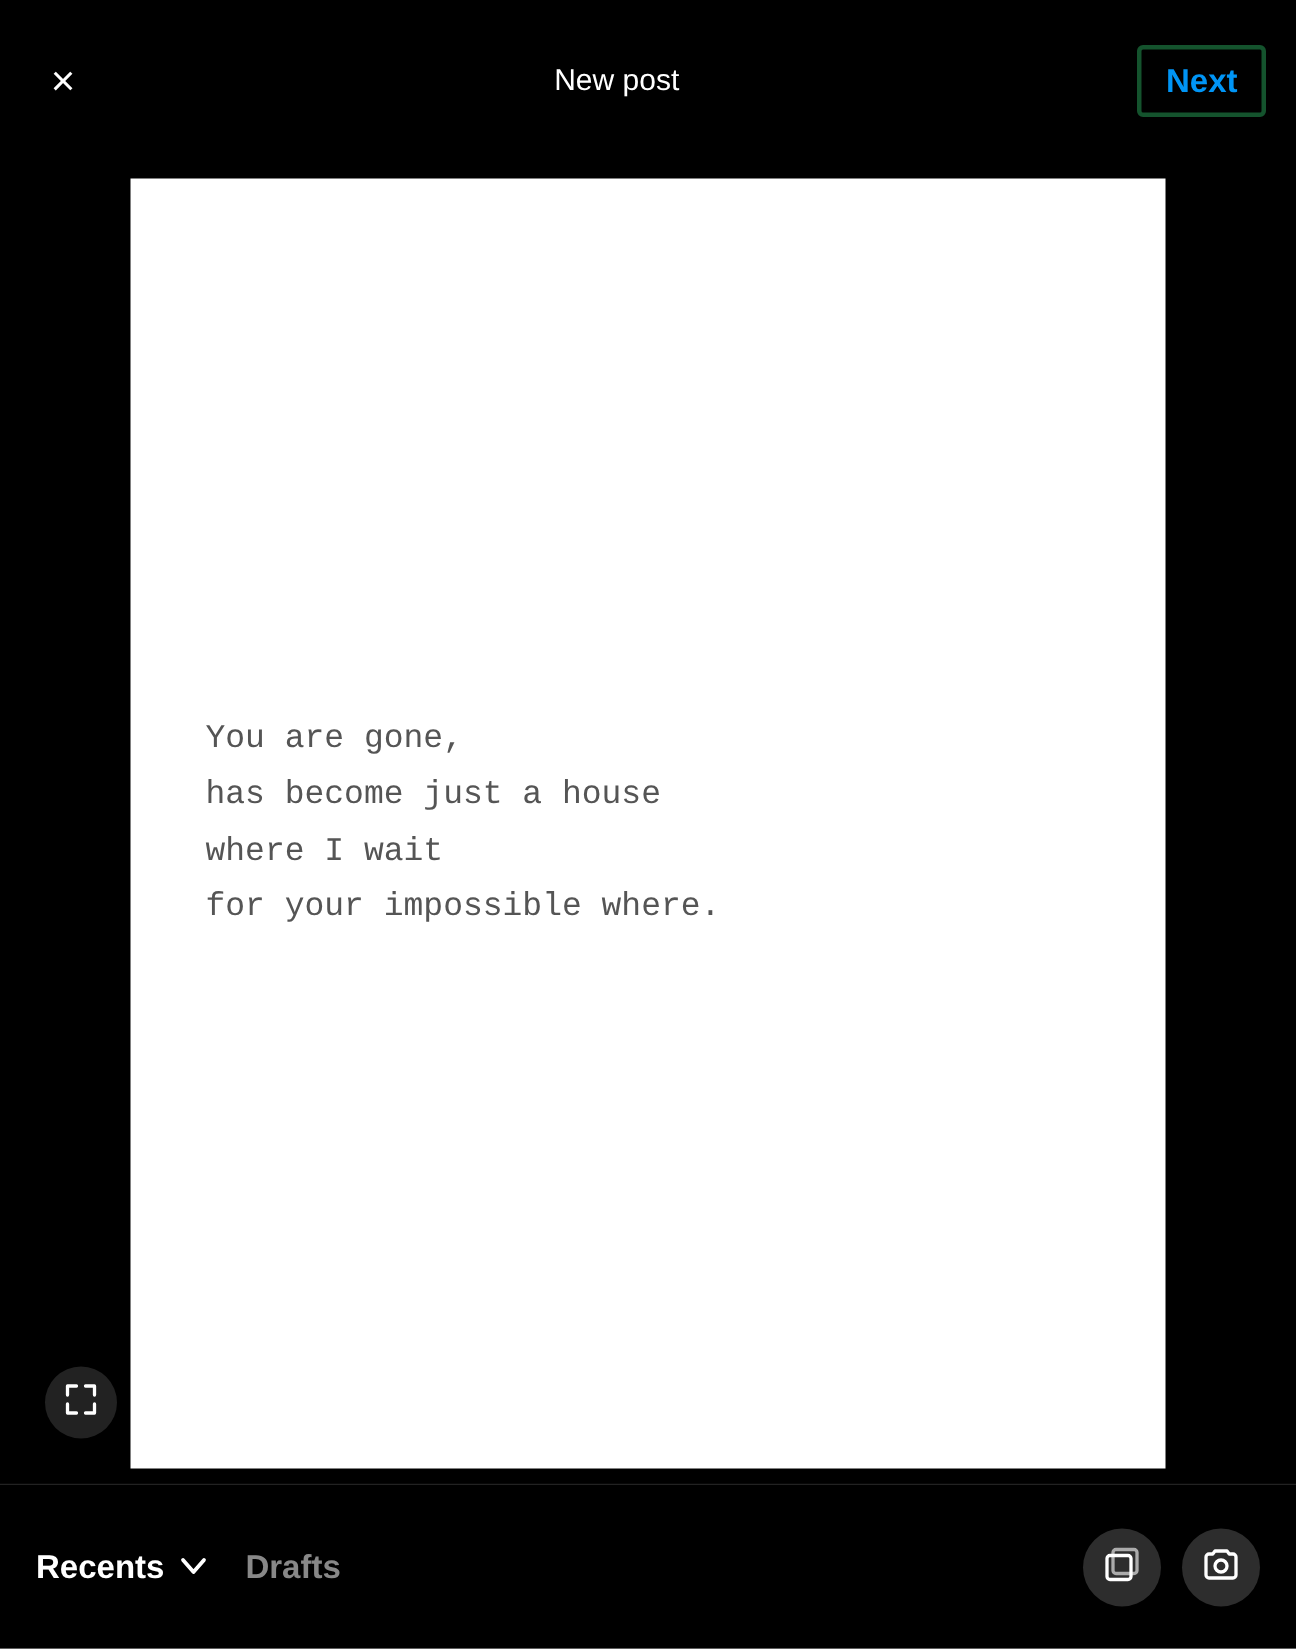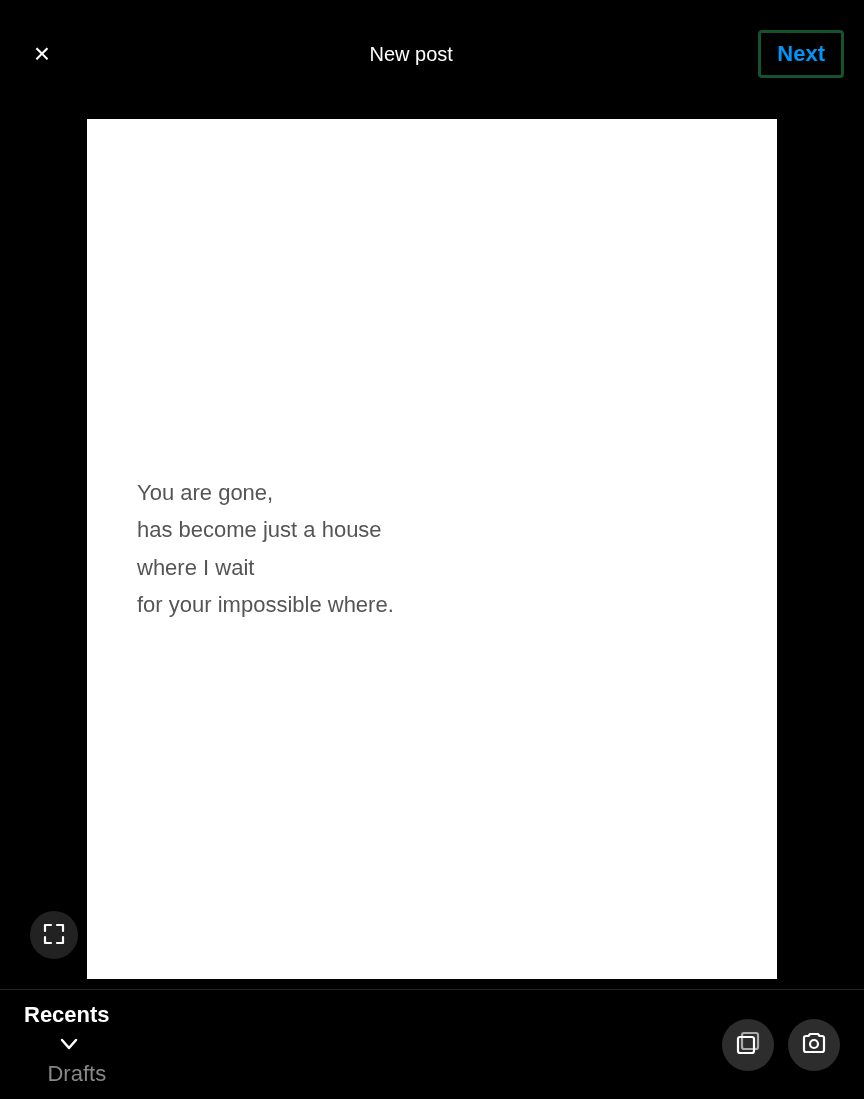--- a/index.html
+++ b/index.html
@@ -79,20 +79,21 @@
     .poem-content {
       padding: 0 0 0 50px;
       color: #555;
       font-size: 22px;
       line-height: 1.7;
       font-weight: 400;
     }
 
     .poem-line {
       display: block;
+      font-family: Liberation Mono, monospace;
     }
 
     .poem-author {
       margin-top: 28px;
       margin-left: 20px;
       color: #555;
       font-size: 21px;
     }
 
     
@@ -126,39 +127,38 @@
       justify-content: space-between;
       padding: 0 24px;
       flex-shrink: 0;
       border-top: 1px solid #222;
     }
 
     .bottom-left {
       display: flex;
       align-items: center;
       gap: 6px;
-      flex-direction: column;
     }
 
     .recents-label {
       color: #fff;
       font-size: 22px;
       font-weight: 700;
     }
 
     .chevron-down {
       color: #fff;
       font-size: 18px;
       margin-left: 4px;
     }
 
     .drafts-label {
       color: #888;
       font-size: 22px;
-      font-weight: 400;
+      font-weight: 700;
       margin-left: 20px;
     }
 
     .bottom-right {
       display: flex;
       align-items: center;
       gap: 14px;
     }
 
     .icon-btn {

